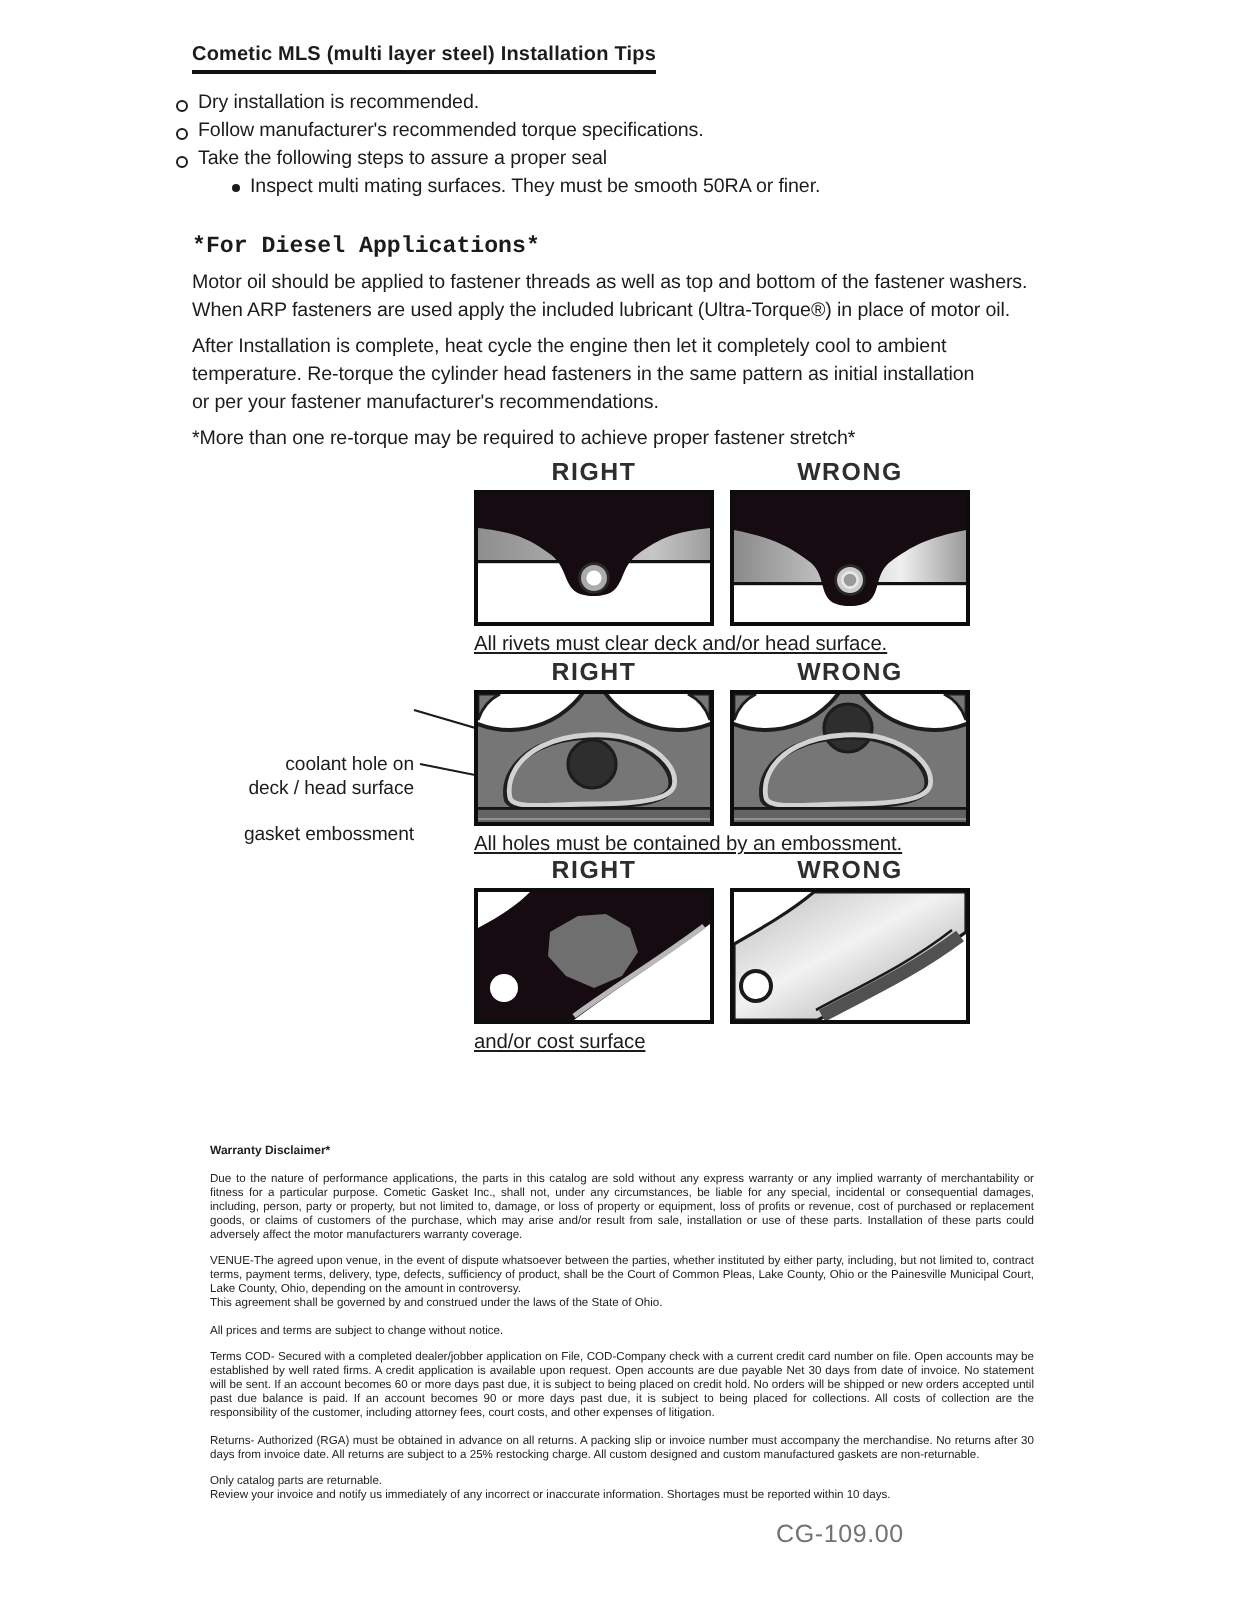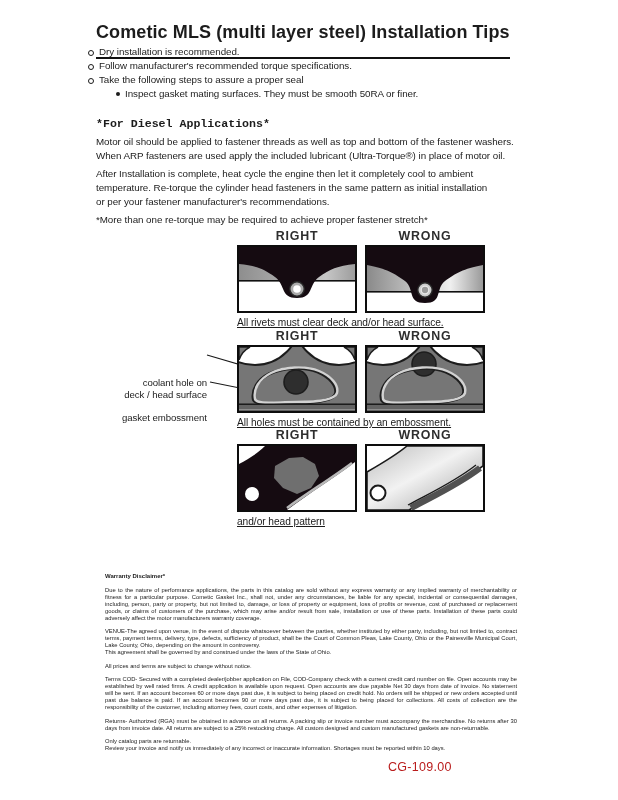--- a/index.html
+++ b/index.html
@@ -2,22 +2,22 @@
 <html><head>
 <meta charset="utf-8">
 <style>
   html,body{margin:0;padding:0;background:#e8e8e8;}
   .page{
     position:relative;width:618px;height:800px;margin:0 auto;background:#ffffff;
     font-family:"Liberation Sans","DejaVu Sans",sans-serif;color:#1c1c1c;overflow:hidden;
   }
   
   .title{
-    position:absolute;left:96px;top:22px;font-size:18px;font-weight:700;
-    letter-spacing:.1px;border-bottom:2px solid #111;padding-bottom:14px;white-space:nowrap;
+    position:absolute;left:96px;top:22px;font-size:10px;font-weight:700;
+    letter-spacing:.1px;border-bottom:2px solid #111;padding-bottom:2px;white-space:nowrap;
   }
   
   .bullets{position:absolute;left:88px;top:46px;font-size:9.8px;letter-spacing:-.05px;}
   .b-row{display:flex;align-items:flex-start;height:14px;white-space:nowrap;}
   .b-row.sub{margin-left:28px;}
   .marker-o{flex:0 0 auto;width:4px;height:4px;border:1px solid #1c1c1c;border-radius:50%;margin:3.5px 5px 0 0;}
   .marker-f{flex:0 0 auto;width:4px;height:4px;background:#1c1c1c;border-radius:50%;margin:3.5px 5px 0 0;}
   
   .diesel-h{position:absolute;left:96px;top:117px;font-size:11.6px;font-weight:700;white-space:nowrap;font-family:Liberation Mono, monospace;}
   .para{position:absolute;left:96px;font-size:9.8px;line-height:13.8px;letter-spacing:-.05px;}
@@ -36,21 +36,21 @@
   
   .callout{position:absolute;width:112px;text-align:right;font-size:9.6px;line-height:12px;letter-spacing:-.05px;margin-top:36px;}
   .co1{left:95px;top:341px;} .co2{left:95px;top:376px;}
   .leaders{position:absolute;left:110px;top:344px;width:200px;height:60px;pointer-events:none;}
   
   .disc{position:absolute;left:105px;top:573px;width:412px;color:#222;}
   .disc-h{font-size:6px;font-weight:700;margin:0 0 8px 0;}
   .disc p{font-size:5.8px;line-height:6.9px;margin:0 0 6.8px 0;text-align:justify;}
   .disc p.tight{margin-bottom:0;}
   
-  .footer-code{position:absolute;left:388px;top:760px;font-size:12.5px;letter-spacing:.3px;color:#b91c1c;white-space:nowrap;}
+  .footer-code{position:absolute;left:388px;top:760px;font-size:12.5px;letter-spacing:.3px;color:#737373;white-space:nowrap;}
 </style>
 </head>
 <body>
 
 <div class="page">
 
   <div class="title">Cometic MLS (multi layer steel) Installation Tips</div>
 
   <div class="bullets">
     <div class="b-row">
@@ -60,21 +60,21 @@
     <div class="b-row">
       <span class="marker-o"></span>
       <span>Follow manufacturer's recommended torque specifications.</span>
     </div>
     <div class="b-row">
       <span class="marker-o"></span>
       <span>Take the following steps to assure a proper seal</span>
     </div>
     <div class="b-row sub">
       <span class="marker-f"></span>
-      <span>Inspect gasket mating surfaces.  They must be smooth 50RA or finer.</span>
+      <span>Inspect multi mating surfaces.  They must be smooth 50RA or finer.</span>
     </div>
   </div>
 
   <div class="diesel-h">*For Diesel Applications*</div>
   <div class="para p1">
       <div>Motor oil should be applied to fastener threads as well as top and bottom of the fastener washers.</div>
       <div>When ARP fasteners are used apply the included lubricant (Ultra-Torque®) in place of motor oil.</div>
     </div>
   <div class="para p2">
       <div>After Installation is complete, heat cycle the engine then let it completely cool to ambient</div>
@@ -211,21 +211,21 @@
           </defs>
           <rect width="116" height="64" fill="#ffffff"></rect>
           <path d="M0,26 C14,18 28,10 40,0 L116,0 L116,20 C90,39 65,51 42,64 L0,64 Z" fill="url(#g3w)" stroke="#1a1a1a" stroke-width="1.6"></path>
           <path d="M113,22 C89,40 64,51 44,62" fill="none" stroke="#515151" stroke-width="6.5"></path>
           <path d="M109,19 C86,37 61,48 41,59" fill="none" stroke="#1a1a1a" stroke-width="1.3"></path>
           <circle cx="11" cy="47" r="7.5" fill="#ffffff" stroke="#1a1a1a" stroke-width="2"></circle>
         </svg>
       </div>
     </div>
     <div class="cap">
-        <div>and/or head pattern</div>
+        <div>and/or cost surface</div>
       </div>
   </div>
 
   <div class="disc">
     <div class="disc-h">Warranty Disclaimer*</div>
     <p>Due to the nature of performance applications, the parts in this catalog are sold without any express warranty or any implied warranty of merchantability or fitness for a particular purpose.  Cometic Gasket Inc., shall not, under any circumstances, be liable for any special, incidental or consequential damages, including, person, party or property, but not limited to, damage, or loss of property or equipment, loss of profits or revenue, cost of purchased or replacement goods, or claims of customers of the purchase, which may arise and/or result from sale, installation or use of these parts.  Installation of these parts could adversely affect the motor manufacturers warranty coverage.</p>
     <p class="tight">VENUE-The agreed upon venue, in the event of dispute whatsoever between the parties, whether instituted by either party, including, but not limited to, contract terms, payment terms, delivery, type, defects, sufficiency of product, shall be the Court of Common Pleas, Lake County, Ohio or the Painesville Municipal Court, Lake County, Ohio, depending on the amount in controversy.</p>
     <p>This agreement shall be governed by and construed under the laws of the State of Ohio.</p>
     <p>All prices and terms are subject to change without notice.</p>
     <p>Terms COD- Secured with a completed dealer/jobber application on File, COD-Company check with a current credit card number on file.  Open accounts may be established by well rated firms.  A credit application is available upon request.  Open accounts are due payable Net 30 days from date of invoice.  No statement will be sent.  If an account becomes 60 or more days past due, it is subject to being placed on credit hold.  No orders will be shipped or new orders accepted until past due balance is paid.  If an account becomes 90 or more days past due, it is subject to being placed for collections.  All costs of collection are the responsibility of the customer, including attorney fees, court costs, and other expenses of litigation.</p>

